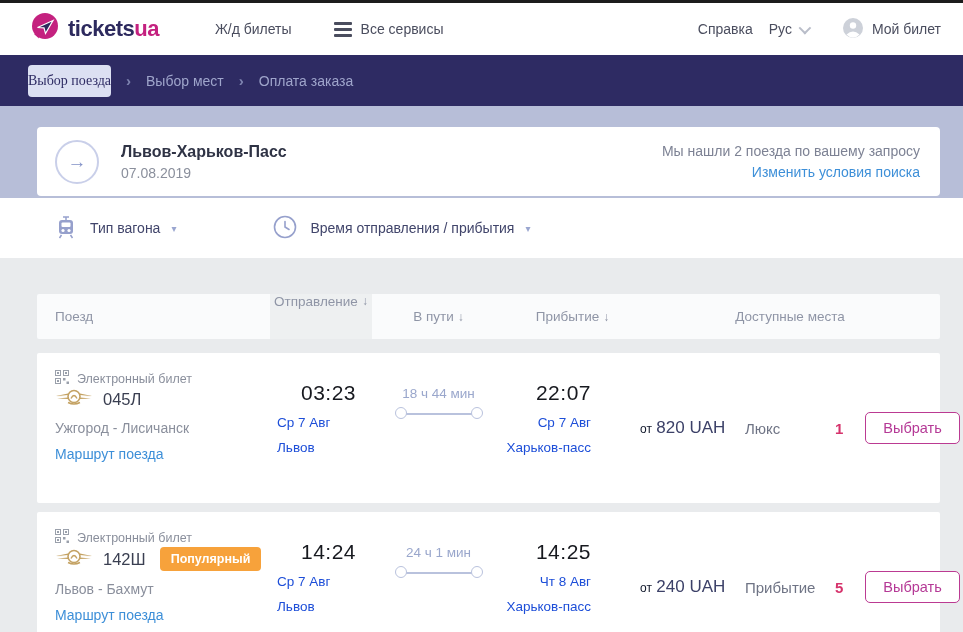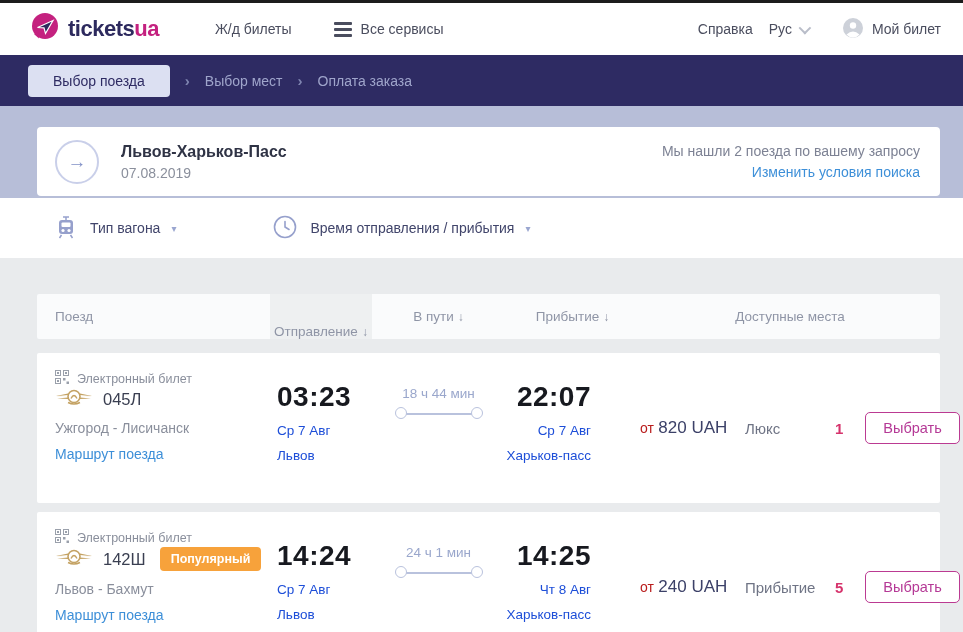--- a/index.html
+++ b/index.html
@@ -33,21 +33,21 @@
   .my-ticket { display: flex; align-items: center; gap: 8px; cursor: pointer; }
 
   
   .crumbs {
     height: 51px; background: #2e2b63;
     display: flex; align-items: center;
     padding: 0 28px; gap: 15px;
   }
   .crumb-chip {
     background: #dce0f2; color: #2e2b63;
-    padding: 8px 25px; border-radius: 4px; font-size: 14px; cursor: pointer;
+    padding: 8px 0; border-radius: 4px; font-size: 14px; cursor: pointer; font-family: Liberation Serif, serif;
   }
   .crumb { color: #9fa5cb; font-size: 14px; cursor: pointer; }
   .crumb-sep { color: #7e84b0; font-size: 15px; font-weight: bold; }
 
   
   .summary-band { height: 92px; background: #b7bed8; padding: 21px 23px 0 37px; }
   .summary-card {
     background: #ffffff; border-radius: 4px; height: 69px;
     display: flex; align-items: center; padding: 0 20px 0 18px;
   }
@@ -74,55 +74,55 @@
   .grid-cols {
     display: grid;
     grid-template-columns: 233px 102px 133px 135px 1fr;
   }
   .thead {
     height: 45px; background: #fafbfc; border-radius: 2px;
     align-items: center; color: #8f95a6; font-size: 13.5px;
   }
   .th { text-align: center; }
   .th-train { text-align: left; padding-left: 18px; }
-  .th-dep { background: #eef0f1; height: 100%; display: flex; align-items: flex-end; justify-content: center; }
+  .th-dep { background: #eef0f1; height: 100%; display: flex; align-items: flex-start; justify-content: center; }
   .sort-arrow { font-size: 12px; margin-left: 4px; }
 
   .row-card { background: #ffffff; border-radius: 2px; height: 150px; }
   .row-card.first { margin-top: 14px; }
   .row-card.second { margin-top: 9px; }
 
   .cell-train { padding: 17px 0 0 18px; }
   .eticket { display: flex; align-items: center; gap: 8px; color: #8a8f9c; font-size: 12.5px; }
   .train-line { display: flex; align-items: center; gap: 10px; margin-top: 1px; }
   .train-num { font-size: 16.5px; color: #3a3f51; }
   .badge {
     background: #f7a23b; color: #ffffff; font-size: 12.5px; font-weight: bold;
     padding: 5px 11px; border-radius: 4px; margin-left: 4px;
   }
   .badge:empty { display: none; }
   .train-route { color: #8a8f9c; font-size: 14px; margin-top: 10px; }
   .route-link { color: #3d8fd8; font-size: 14px; margin-top: 10px; cursor: pointer; }
 
   .cell-dep { padding: 28px 0 0 7px; }
-  .time { font-size: 28px; font-weight: bold; color: #17191f; letter-spacing: 0.5px; }
+  .time { font-size: 21px; font-weight: normal; color: #17191f; letter-spacing: 0.5px; margin-left: 24px; }
   .sub { color: #1d4ed8; font-size: 13.5px; margin-top: 10px; }
 
   .cell-dur { padding-top: 33px; display: flex; flex-direction: column; align-items: center; }
   .dur-text { color: #9aa7cc; font-size: 13.5px; }
   .dur-line { margin-top: 6px; width: 88px; height: 14px; position: relative; }
   .dur-line .track { position: absolute; left: 6px; right: 6px; top: 6px; height: 1.5px; background: #b9c2dd; }
   .dur-line .dot { position: absolute; top: 0; width: 12px; height: 12px; border: 1.5px solid #b9c2dd; border-radius: 50%; background: #fff; }
   .dur-line .dot.l { left: 0; } .dur-line .dot.r { right: 0; }
 
   .cell-arr { padding: 28px 49px 0 0; text-align: right; }
 
   .cell-seats { display: flex; align-items: center; padding-right: 18px; }
   .price { min-width: 105px; white-space: nowrap; }
-  .price-prefix { color: #b91c1c; font-size: 14px; }
+  .price-prefix { color: #0f172a; font-size: 12px; }
   .price-val { color: #3c4168; font-size: 17px; }
   .wagon-class { min-width: 90px; color: #6f7485; font-size: 15px; }
   .spacer { flex: 1; }
   .seat-count { color: #d6336c; font-weight: bold; font-size: 15px; margin-right: 22px; }
   .select-btn {
     background: #ffffff; border: 1px solid #bb3a92; color: #b53996;
     font-size: 14.5px; padding: 7px 17px; border-radius: 5px;
     font-family: "Liberation Sans", sans-serif; cursor: pointer;
   }
 </style>

